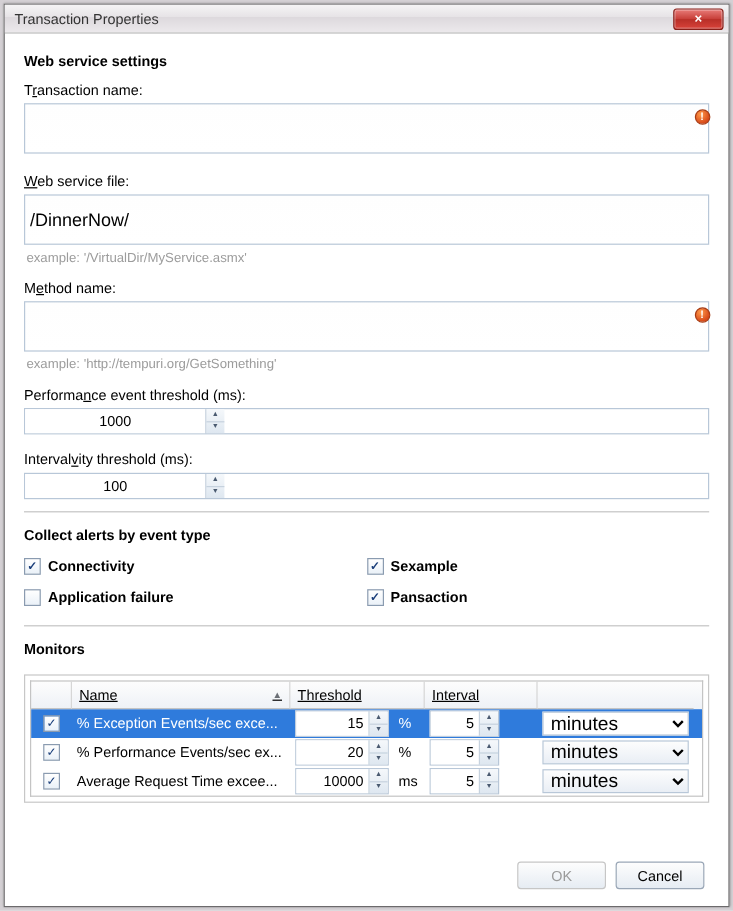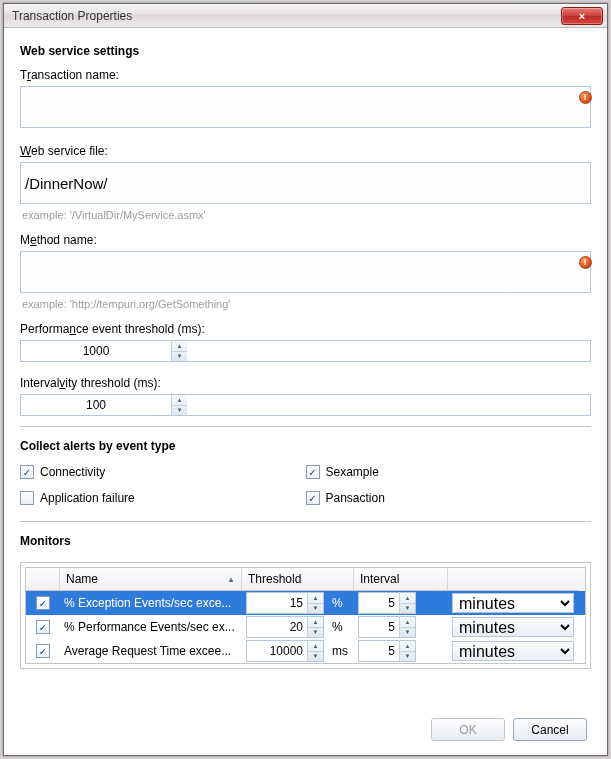--- a/index.html
+++ b/index.html
@@ -110,20 +110,21 @@
   .hr {
     border: none;
     border-top: 1px solid #c4c4c4;
     margin: 10px 0 8px 0;
   }
   .chk-grid {
     display: grid;
     grid-template-columns: 1fr 1fr;
     row-gap: 12px;
     padding: 4px 0 6px 0;
+    font-weight: bold;
   }
   .chk-opt { display: flex; align-items: center; gap: 6px; }
   .chk {
     width: 14px; height: 14px;
     border: 1px solid #8a9bb0;
     background: linear-gradient(#fff,#eaf1f8);
     display: inline-flex; align-items: center; justify-content: center;
     font-size: 10px; color: #1a3e7a;
   }
   .chk.checked::after { content: "✓"; }
@@ -137,21 +138,21 @@
     grid-template-columns: 34px 182px 112px 94px 130px;
     background: linear-gradient(#fdfdfd,#eef1f6);
     border: 1px solid #c4c4c4;
     border-bottom: none;
     font-size: 12px;
   }
   .mon-head div {
     padding: 4px 6px;
     border-right: 1px solid #d6d6d6;
     border-bottom: 1px solid #c4c4c4;
-    display: flex; align-items: center; gap: 4px;
+    display: flex; align-items: center; gap: 4px; text-decoration: underline;
   }
   .mon-head div:last-child { border-right: none; }
   .sort-arrow { font-size: 8px; color: #6b6f75; }
   .mon-rows { border: 1px solid #c4c4c4; border-top: none; }
   .mon-row {
     display: grid;
     grid-template-columns: 34px 182px 86px 26px 74px 20px 130px;
     align-items: center;
     height: 24px;
     padding: 0;

